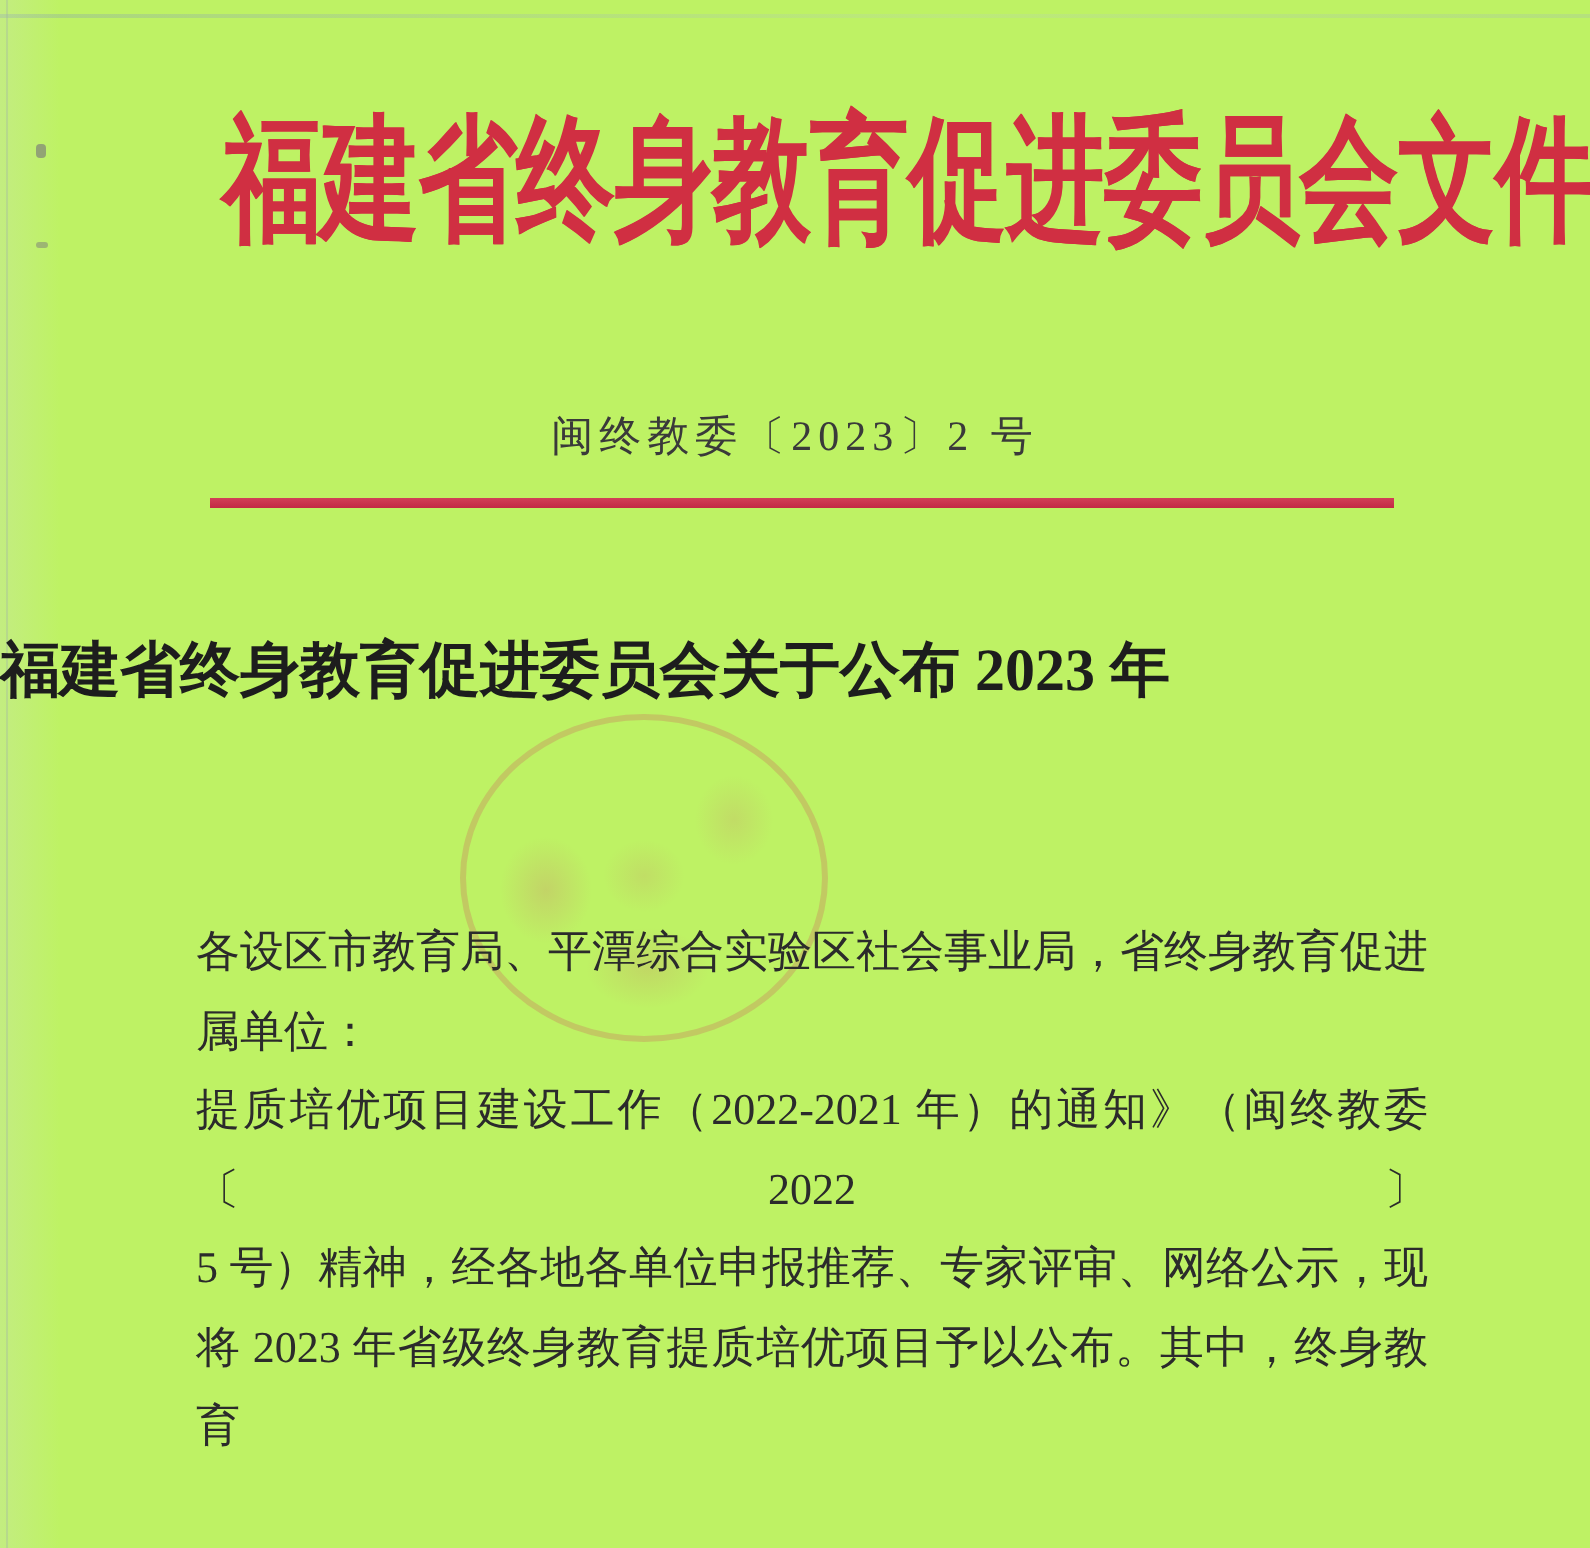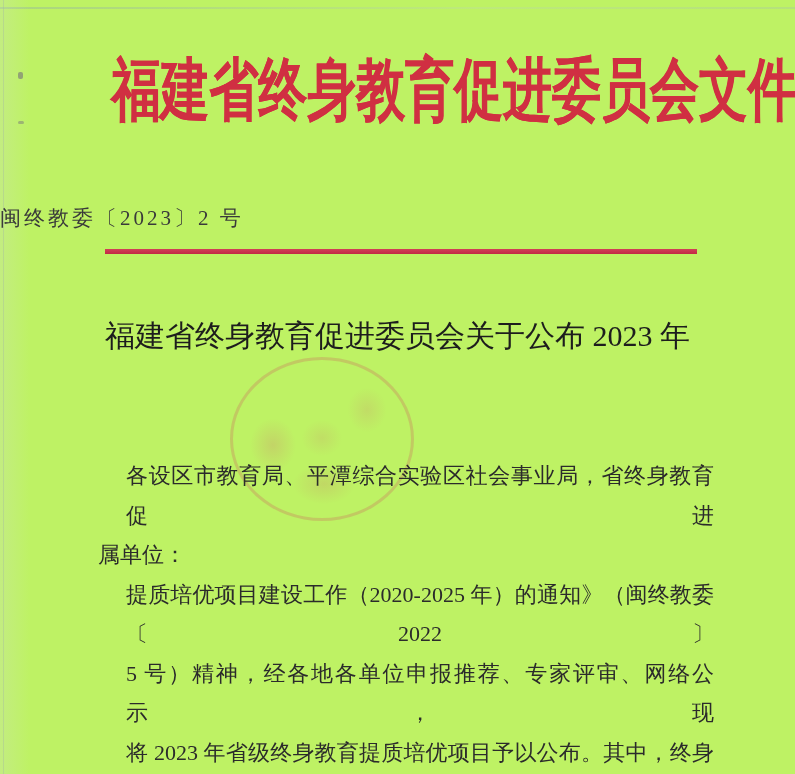--- a/index.html
+++ b/index.html
@@ -36,20 +36,21 @@
     position: absolute; top: 44px; left: 0; right: 0;
     text-align: center;
     font-size: 68px; line-height: 92px; font-weight: bold;
     color: #d02f42;
     white-space: nowrap;
     transform: scaleX(0.72);
     text-shadow: 0.5px 0 0 #d02f42;
   }
   .doc-number {
     position: absolute; top: 202px; left: 0; right: 0;
+    text-align: center;
     font-size: 21px; line-height: 32px;
     letter-spacing: 3px;
     color: #3a3a3a;
   }
   .red-divider {
     position: absolute; top: 249px; left: 105px; width: 592px; height: 5px;
     background: linear-gradient(180deg, #d24057, #c22a44);
   }
 
   
@@ -64,33 +65,32 @@
   .seal-blob.b2 { right: 16px; top: 18px;  width: 56px; height: 64px;
     background: radial-gradient(closest-side, rgba(210,105,112,0.16), rgba(210,105,112,0) 70%); }
   .seal-blob.b3 { left: 48px; bottom: 6px; width: 86px; height: 56px;
     background: radial-gradient(closest-side, rgba(205,95,102,0.18), rgba(205,95,102,0) 72%); }
   .seal-blob.b4 { left: 60px; top: 52px;  width: 58px; height: 52px;
     background: radial-gradient(closest-side, rgba(208,100,108,0.14), rgba(208,100,108,0) 70%); }
 
   
   .notice-title {
     position: absolute; top: 312px; left: 0; right: 0;
-    text-align: center;
     font-size: 30px; line-height: 48px;
-    font-weight: normal;
+    font-weight: bold;
     color: #1d1d1d;
   }
   
   .doc-body {
     position: absolute; top: 456px; left: 98px; width: 616px;
     font-size: 22px; line-height: 39.5px;
     color: #2b2b2b;
   }
   .bl { text-align: justify; }
-  .bl.j { text-align-last: justify; margin-left: 28px; }
+  .bl.j { text-align-last: justify; }
   .bl.plain { text-align-last: left; font-family: Liberation Serif, serif; }
   .bl.indent { text-indent: 44px; }
 </style>
 </head>
 <body>
 
 <div class="page">
 
   <div class="top-edge"></div>
   <div class="left-tint"></div>
@@ -111,19 +111,19 @@
     <div class="seal-blob b4"></div>
   </div>
 
   <div class="notice-title">
     <div>福建省终身教育促进委员会关于公布 2023 年</div>
   </div>
 
   <div class="doc-body">
     <div class="bl j">各设区市教育局、平潭综合实验区社会事业局，省终身教育促进</div>
     <div class="bl plain">属单位：</div>
-    <div class="bl j">提质培优项目建设工作（2020-2025 年）的通知》（闽终教委〔2022〕</div>
+    <div class="bl j">提质培优项目建设工作（2022-2021 年）的通知》（闽终教委〔2022〕</div>
     <div class="bl j">5 号）精神，经各地各单位申报推荐、专家评审、网络公示，现</div>
     <div class="bl j">将 2023 年省级终身教育提质培优项目予以公布。其中，终身教育</div>
 
   </div>
 
 </div>
 
 </body></html>

